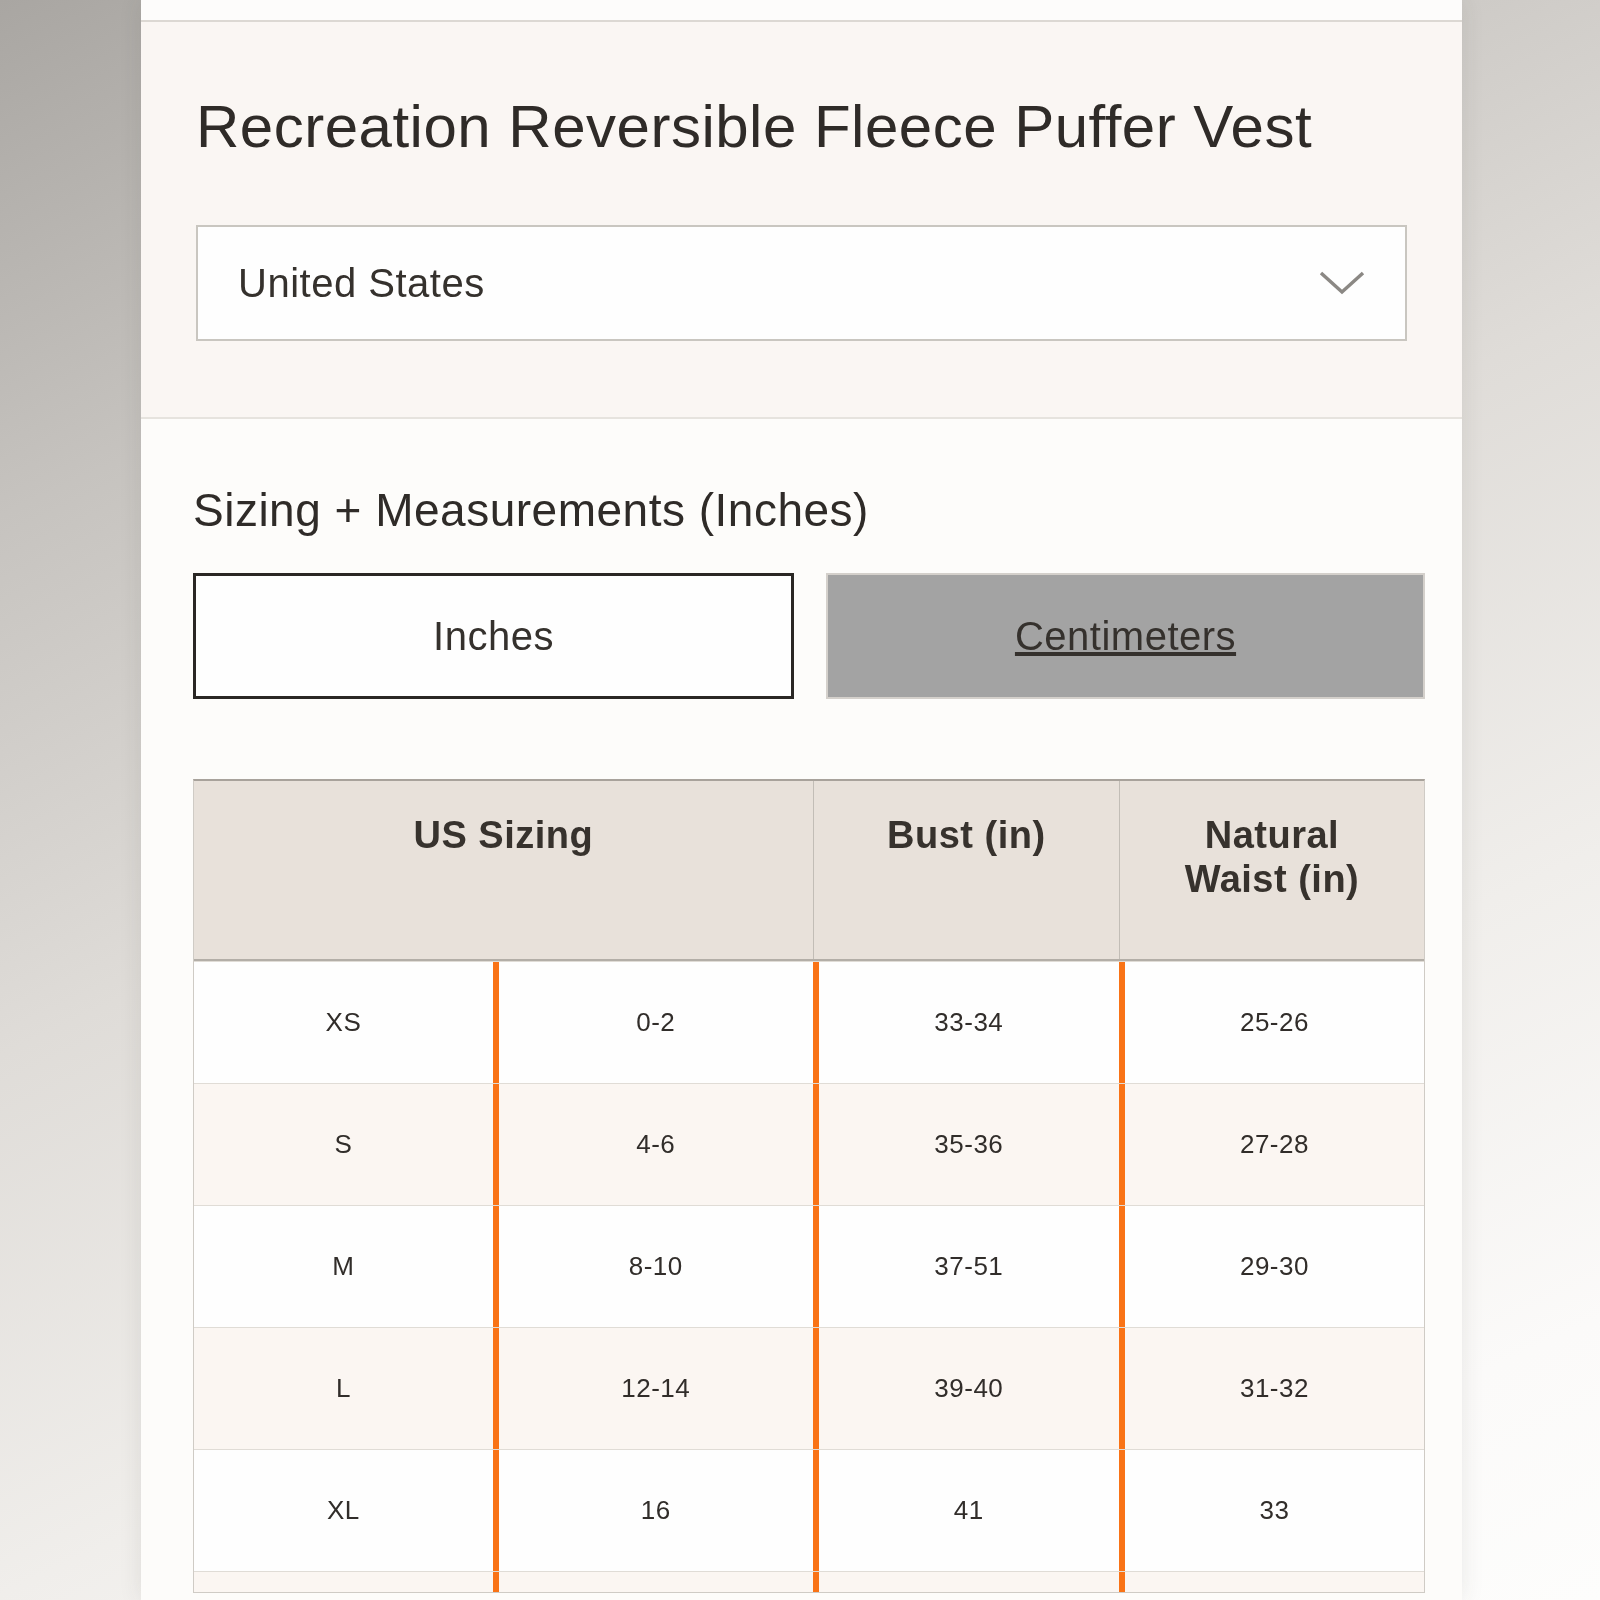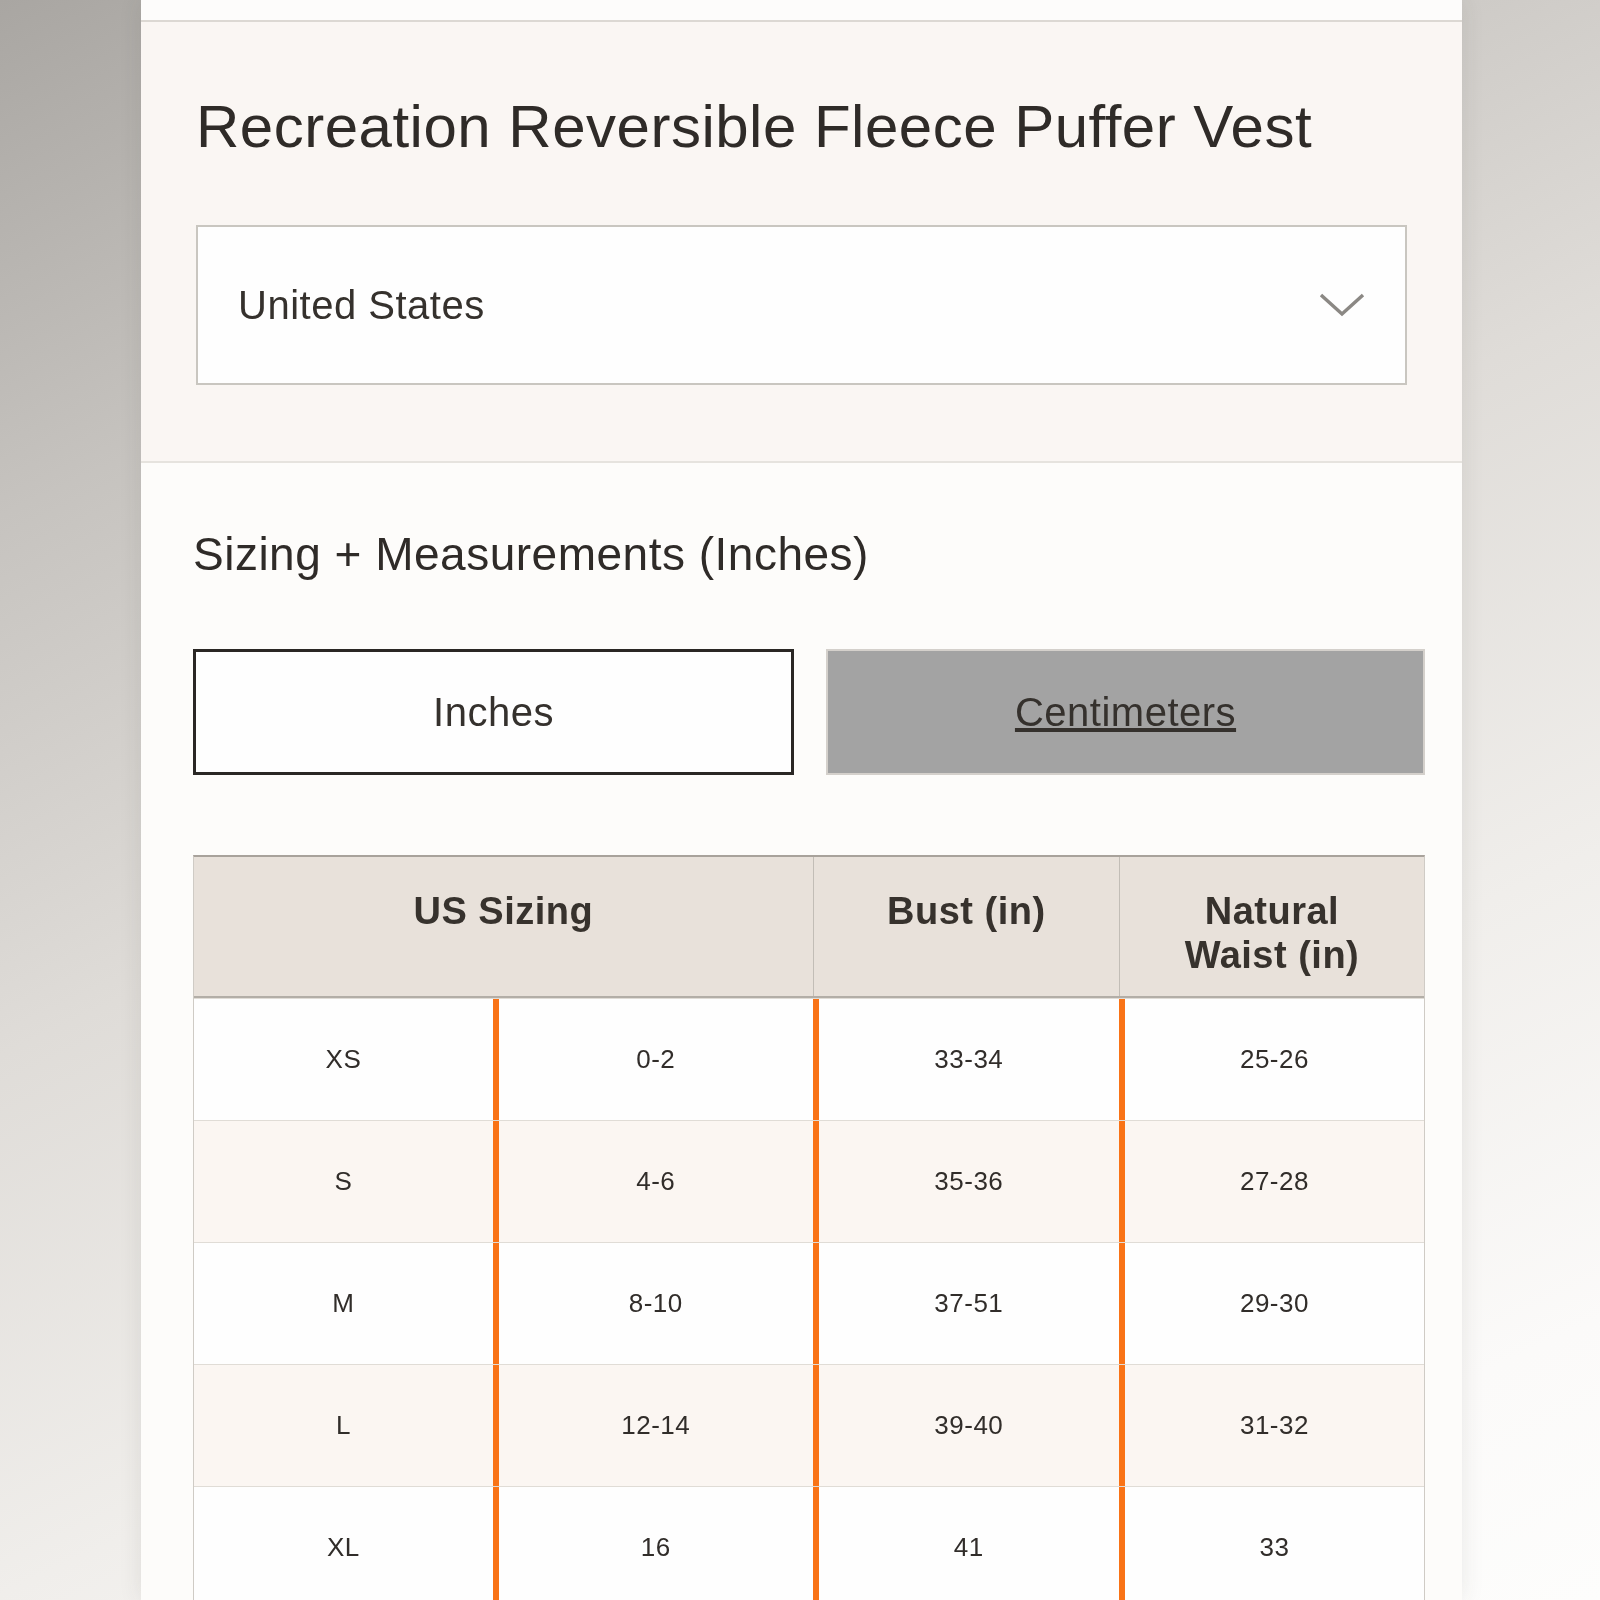--- a/index.html
+++ b/index.html
@@ -28,21 +28,21 @@
     border-bottom: 2px solid #e6e3de;
   }
   .product-title {
     font-size: 60px;
     font-weight: 400;
     letter-spacing: 0.5px;
     color: #2f2b28;
   }
   .dropdown {
     margin-top: 64px;
-    height: 160px;
+    height: 116px;
     background: #fefefe;
     border: 2px solid #c9c6c0;
     display: flex;
     align-items: center;
     justify-content: space-between;
     padding: 0 40px;
     cursor: pointer;
   }
   .dropdown-value {
     font-size: 40px;
@@ -54,21 +54,21 @@
     background: #fdfcfa;
     padding: 64px 37px 0 52px;
   }
   .sizing-heading {
     font-size: 46px;
     font-weight: 400;
     letter-spacing: 0.5px;
     color: #2f2b28;
   }
   .unit-toggle {
-    margin-top: 68px;
+    margin-top: 36px;
     display: flex;
     gap: 32px;
   }
   .unit-btn {
     flex: 1;
     height: 126px;
     display: flex;
     align-items: center;
     justify-content: center;
     font-size: 40px;
@@ -90,21 +90,21 @@
     margin-top: 80px;
     border: 1px solid #cfcbc5;
     border-top: 2px solid #a8a29b;
     background: #fefefe;
   }
   .t-head {
     display: grid;
     grid-template-columns: 50.3% 24.9% 24.8%;
     background: #e8e1da;
     border-bottom: 2px solid #b3aea7;
-    height: 141px;
+    height: 180px;
   }
   .t-head .th {
     display: flex;
     justify-content: center;
     align-items: flex-start;
     padding: 32px 30px 0 30px;
     text-align: center;
     font-size: 38px;
     font-weight: 700;
     letter-spacing: 0.5px;

